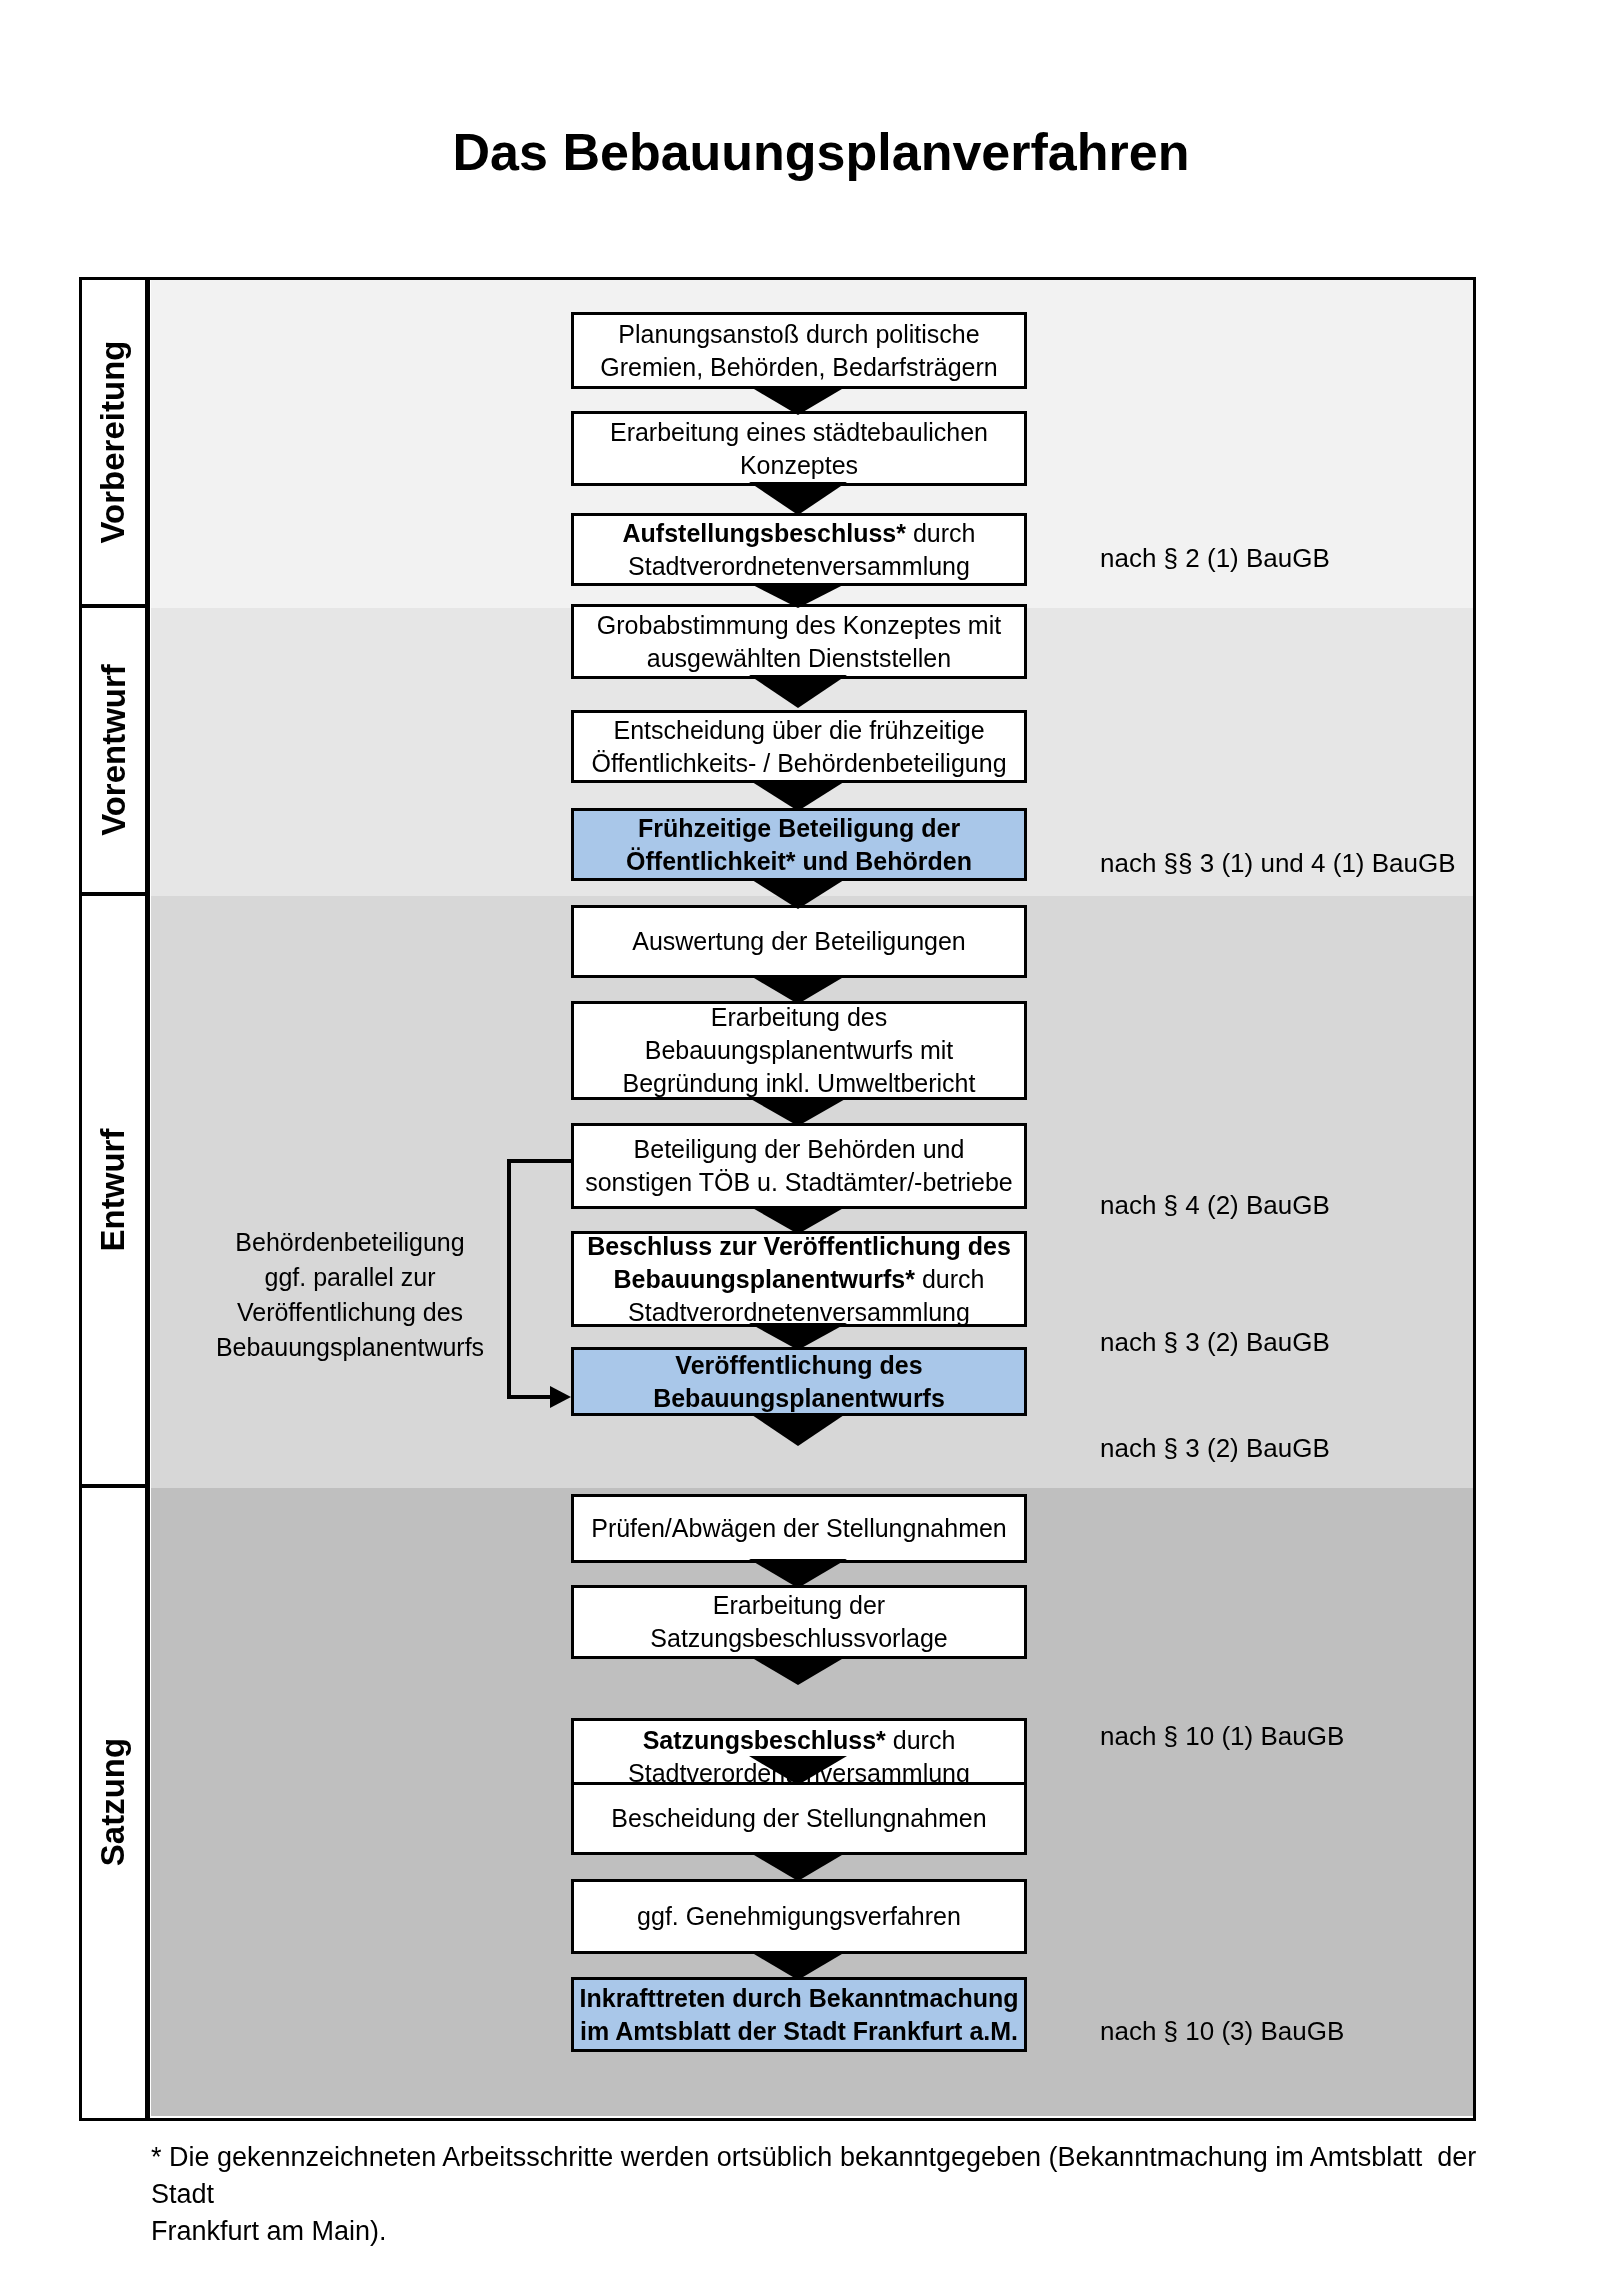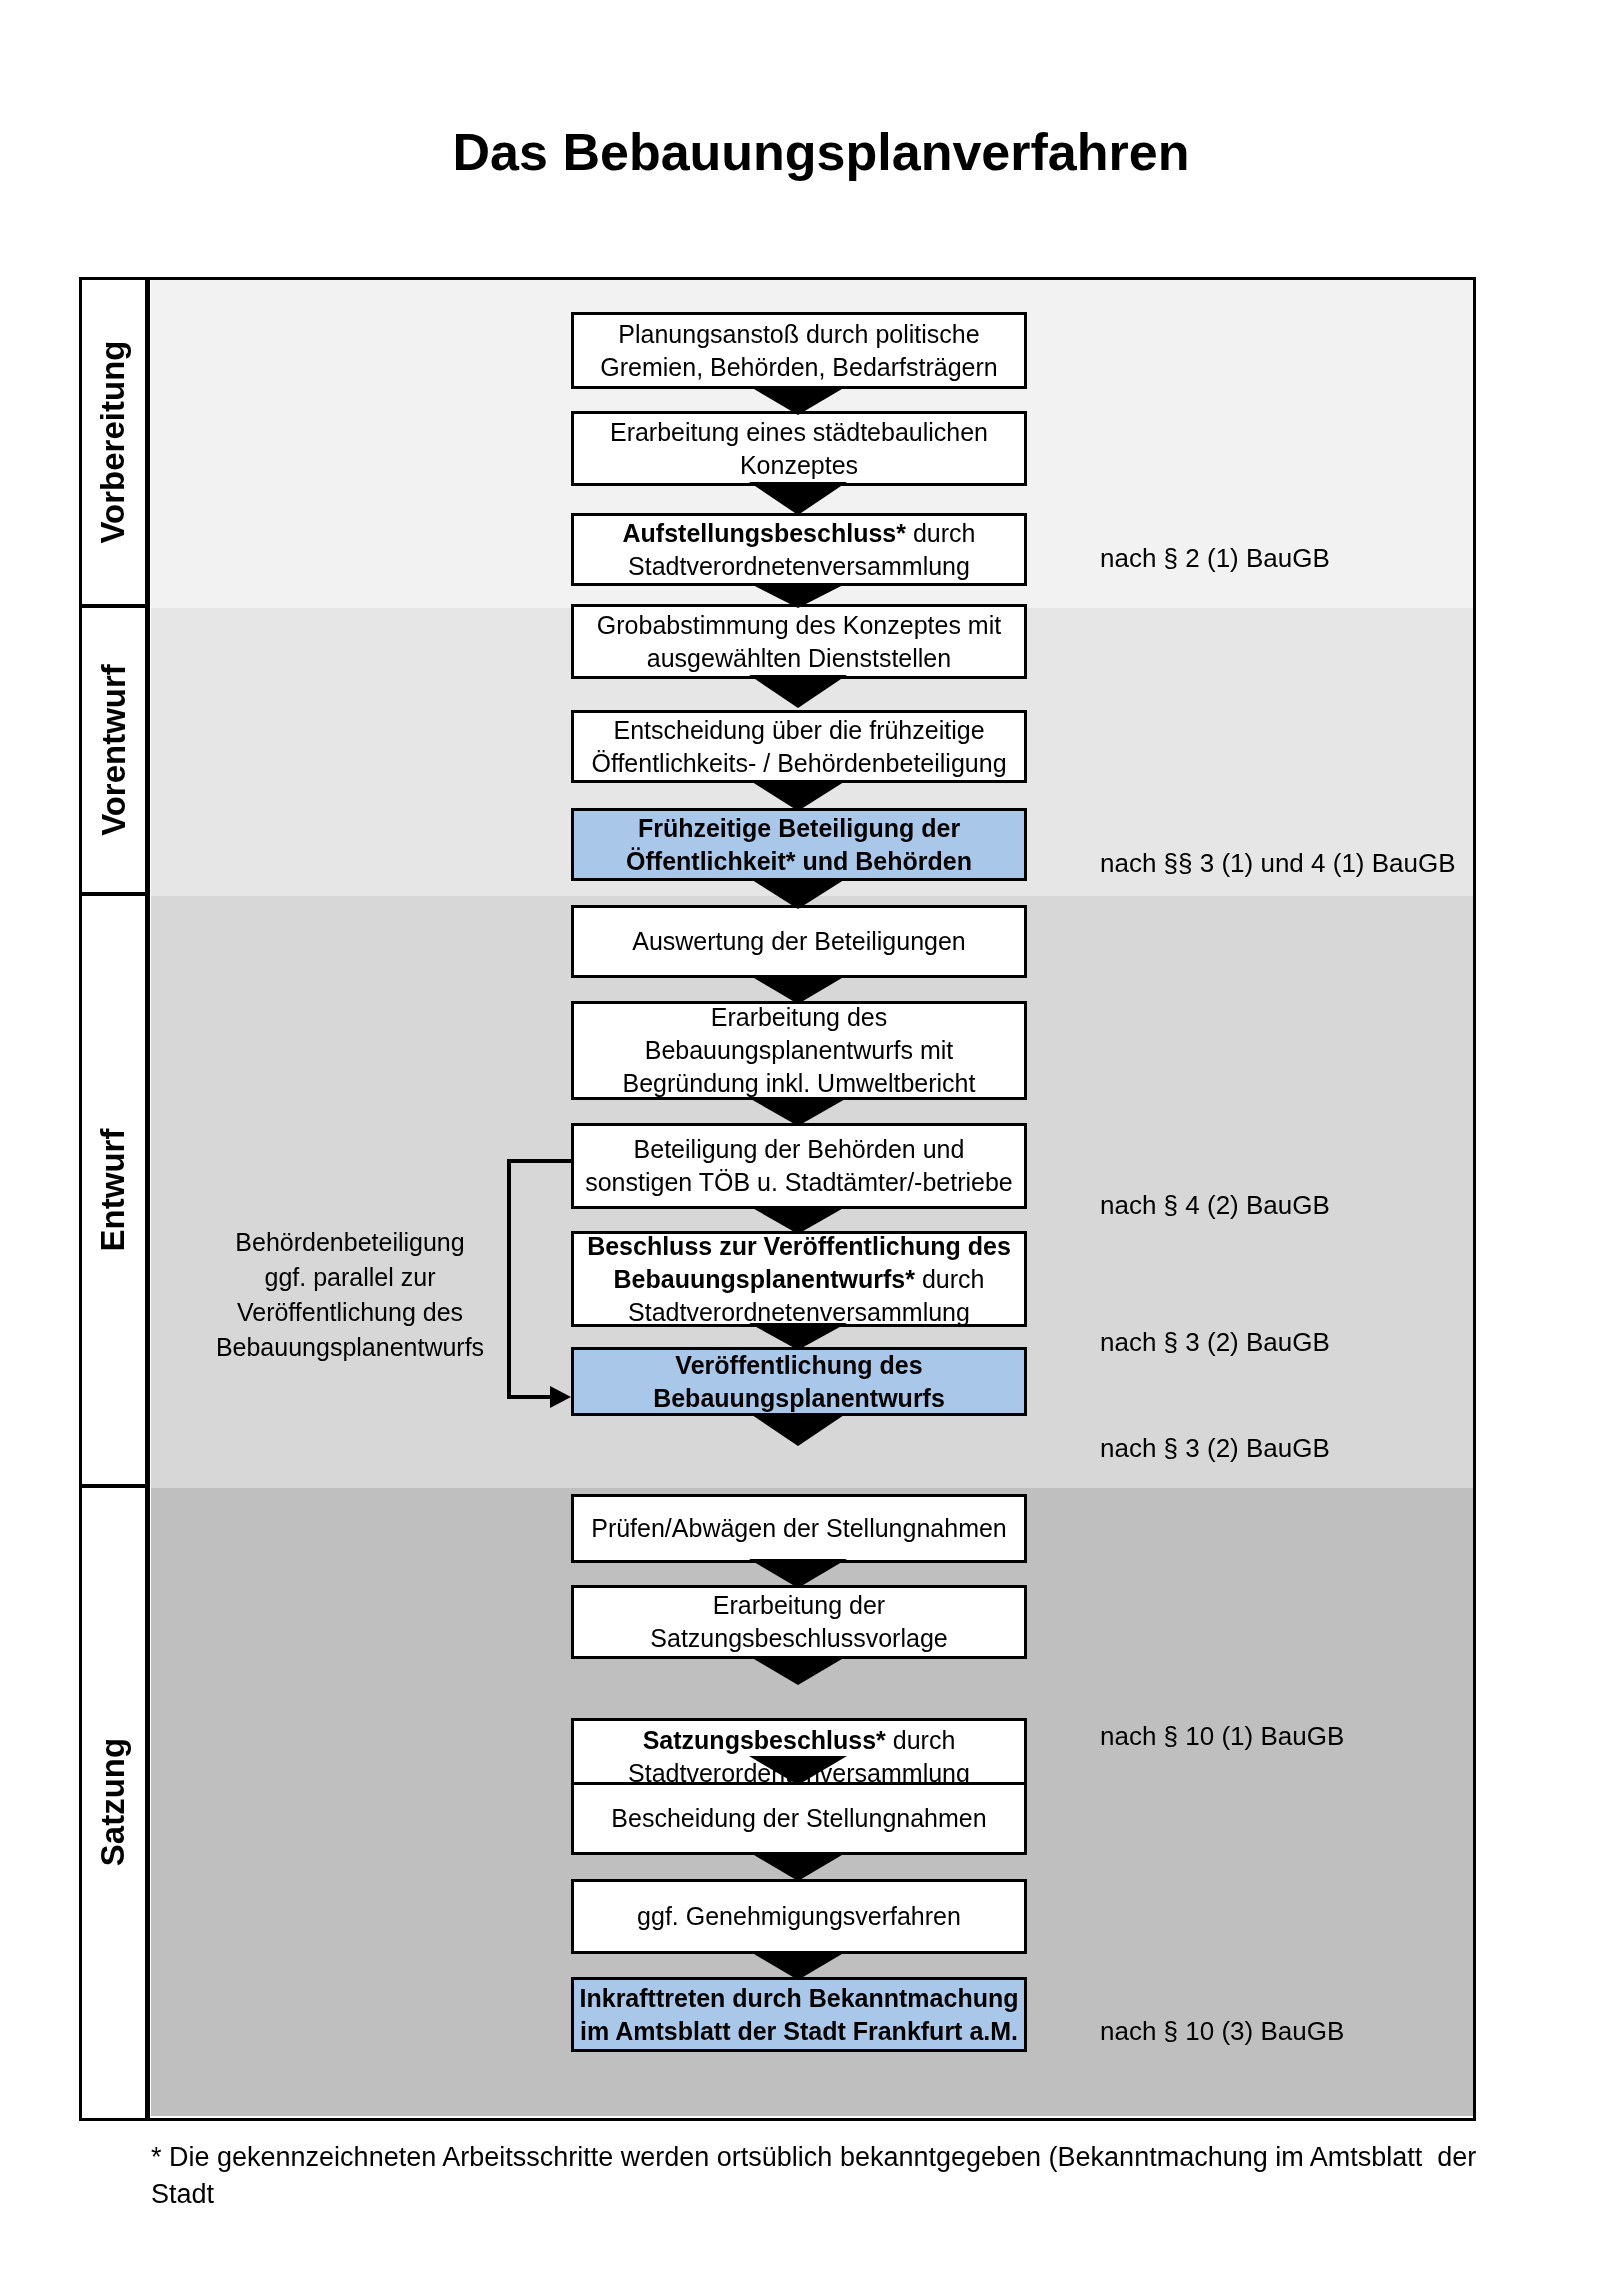--- a/index.html
+++ b/index.html
@@ -169,15 +169,15 @@
       <div>Behördenbeteiligung</div>
       <div>ggf. parallel zur</div>
       <div>Veröffentlichung des</div>
       <div>Bebauungsplanentwurfs</div>
     </div>
   <div class="bracket-h-top"></div>
   <div class="bracket-v"></div>
   <div class="bracket-h-bottom"></div>
   <div class="bracket-arrowhead"></div>
 
-  <div class="footnote" id="footnote"><div>* Die gekennzeichneten Arbeitsschritte werden ortsüblich bekanntgegeben (Bekanntmachung im Amtsblatt  der Stadt</div></div>
+  <div class="footnote" id="footnote"><div>* Die gekennzeichneten Arbeitsschritte werden ortsüblich bekanntgegeben (Bekanntmachung im Amtsblatt  der Stadt</div><div>Frankfurt am Main).</div></div>
 </div>
 
 
 </body></html>

